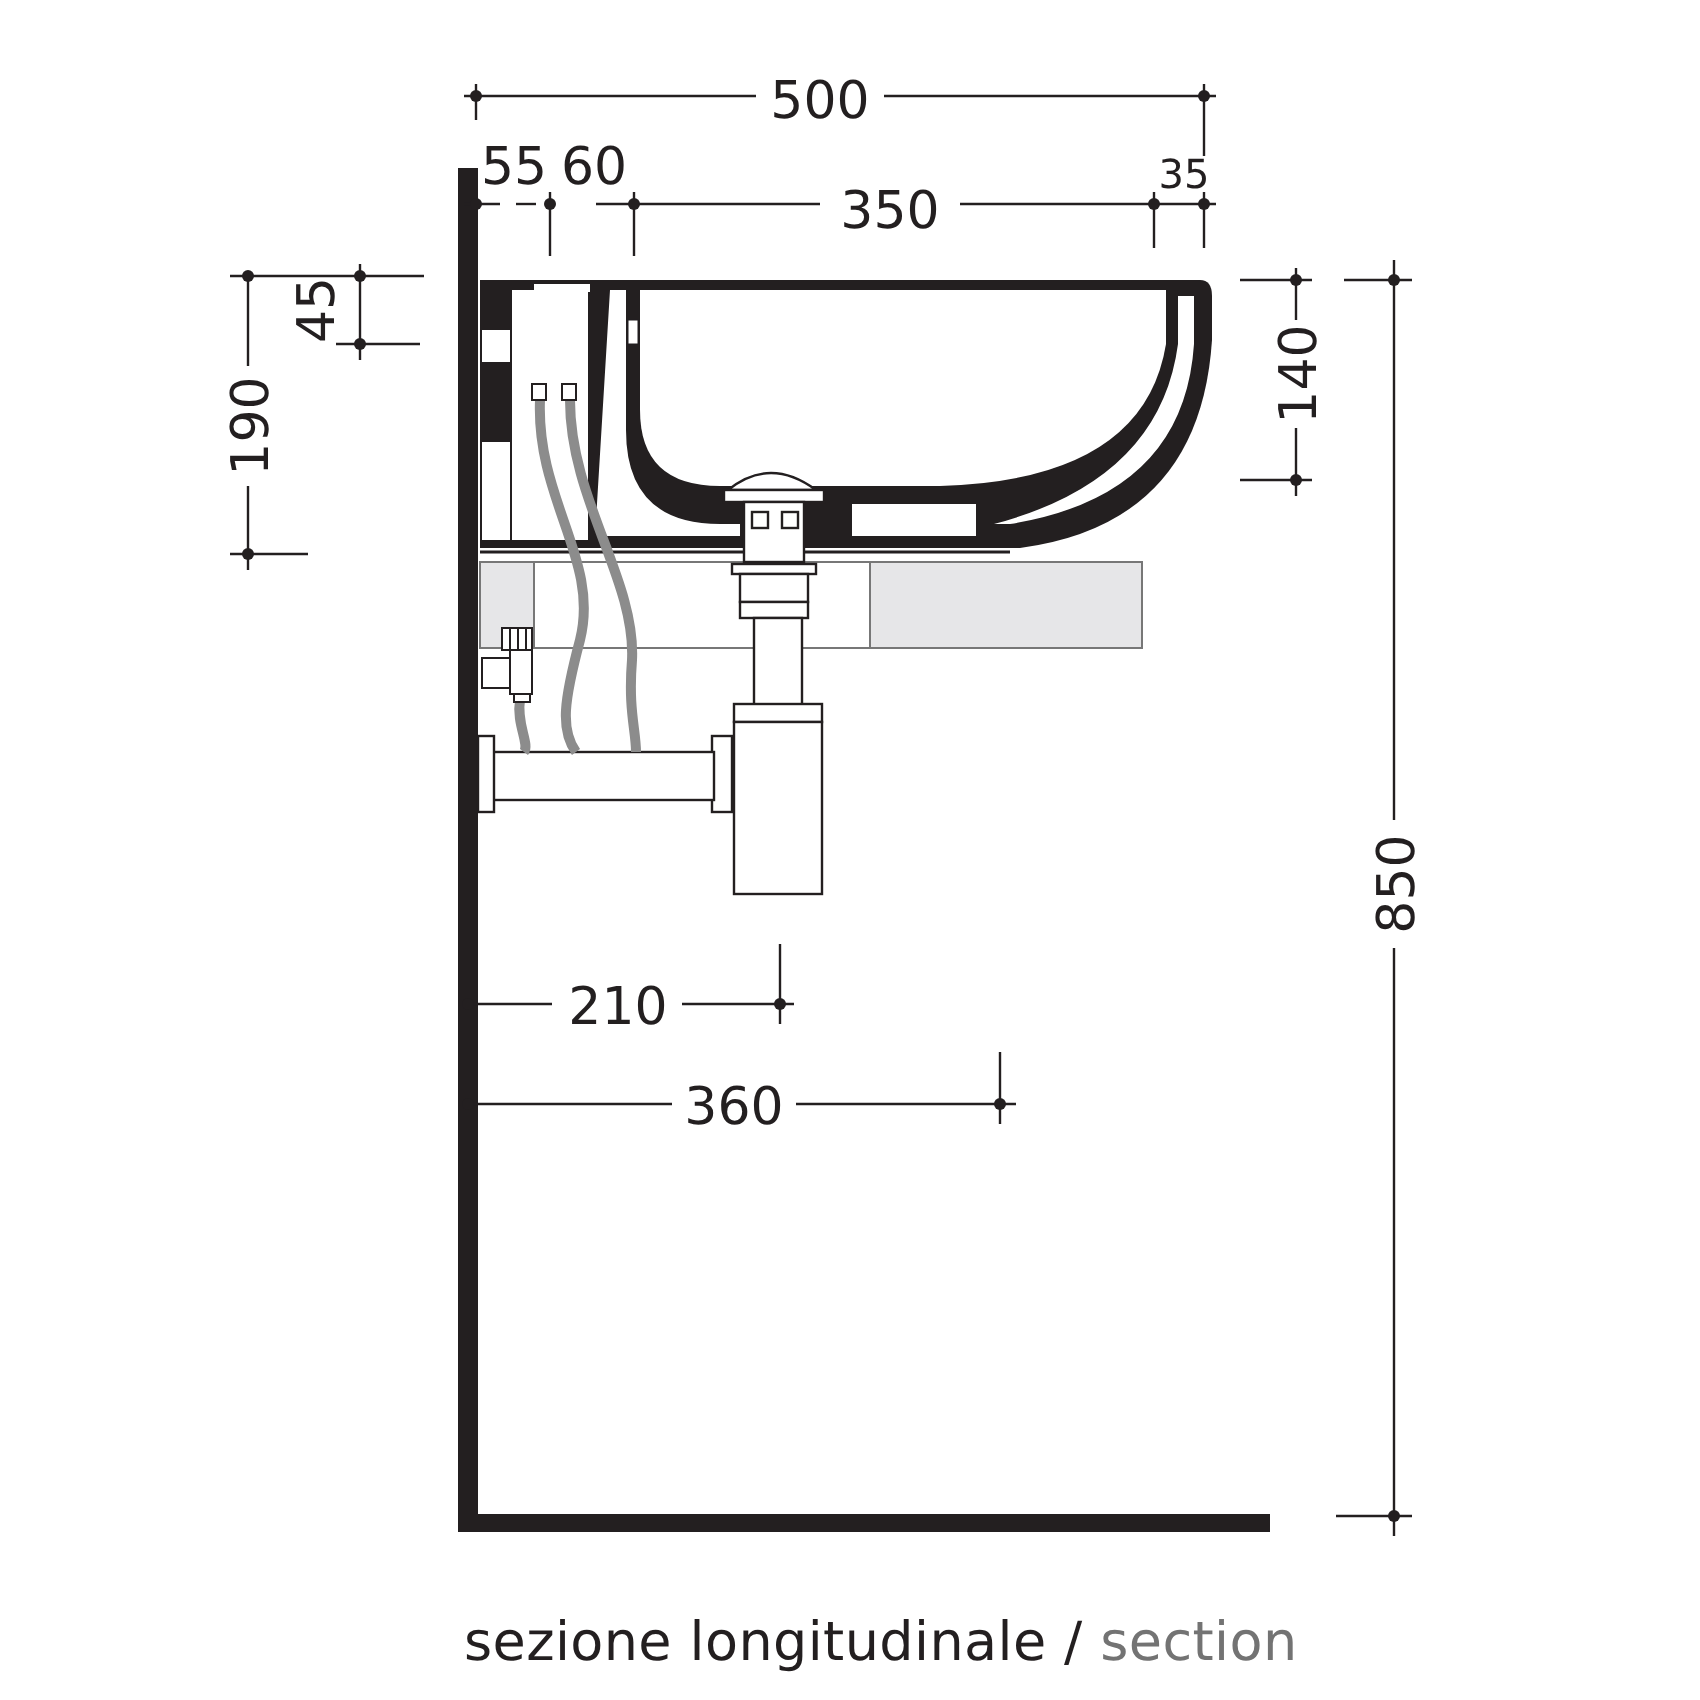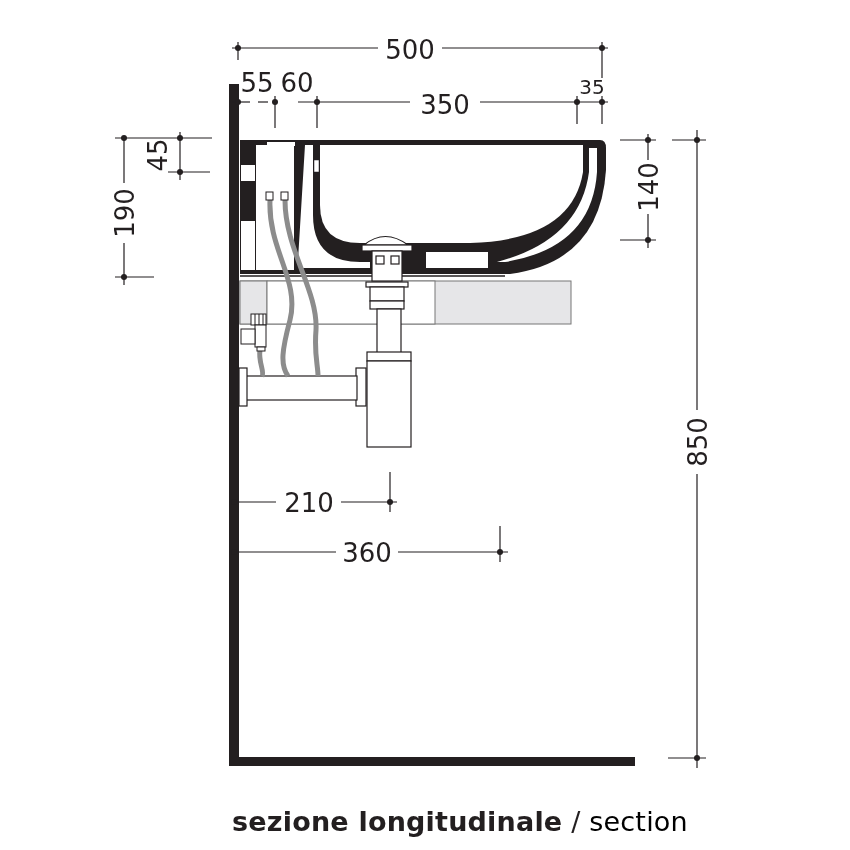--- a/index.html
+++ b/index.html
@@ -5,23 +5,23 @@
   html, body { margin: 0; padding: 0; background: #ffffff; }
   body { width: 850px; height: 850px; position: relative; overflow: hidden; }
   #drawing { position: absolute; left: 0; top: 0; width: 850px; height: 850px; }
   .dim-text { font-family: "DejaVu Sans", sans-serif; font-size: 26px; fill: #231f20; }
   .dim-text-small { font-family: "DejaVu Sans", sans-serif; font-size: 20px; fill: #231f20; }
   .caption {
     position: absolute; left: 232px; top: 806px;
     font-family: "DejaVu Sans", sans-serif; font-size: 27px; color: #231f20;
     white-space: nowrap; letter-spacing: 0.2px;
   }
-  .caption .it { font-weight: bold; text-align: right; }
+  .caption .it { font-weight: normal; text-align: right; }
   .caption .sep { font-weight: normal; }
-  .caption .en { font-weight: normal; color: #000000; }
+  .caption .en { font-weight: normal; color: #737373; }
 </style>
 </head>
 <body>
 
 <svg id="drawing" viewBox="0 0 850 850" xmlns="http://www.w3.org/2000/svg">
 
   <g>
     <rect x="229" y="84" width="10" height="682" fill="#231f20"></rect>
     <rect x="229" y="757" width="406" height="9" fill="#231f20"></rect>
   </g>

